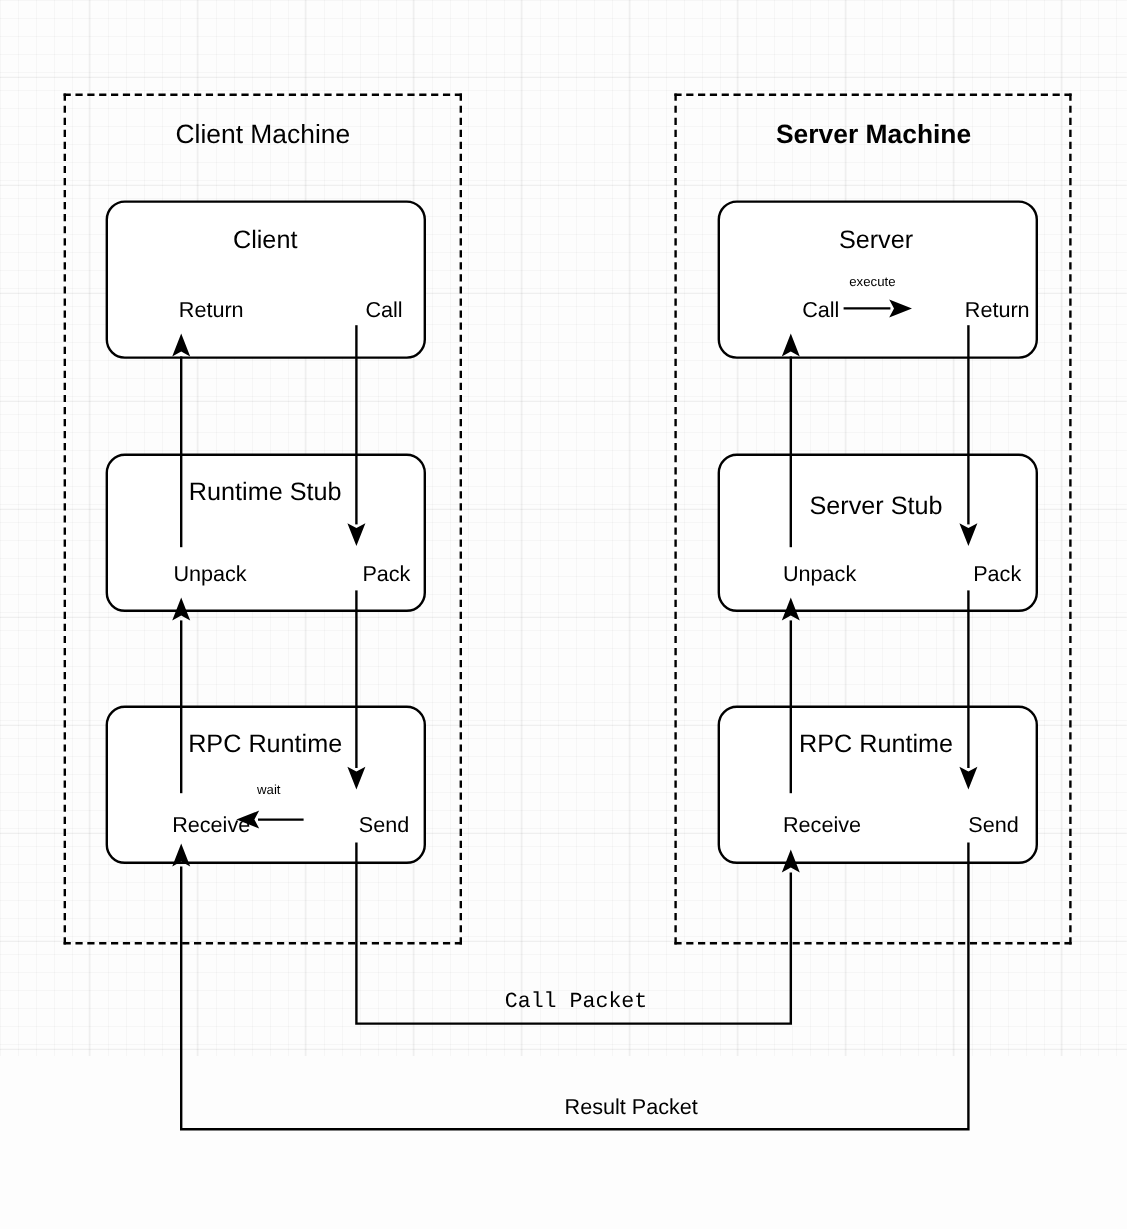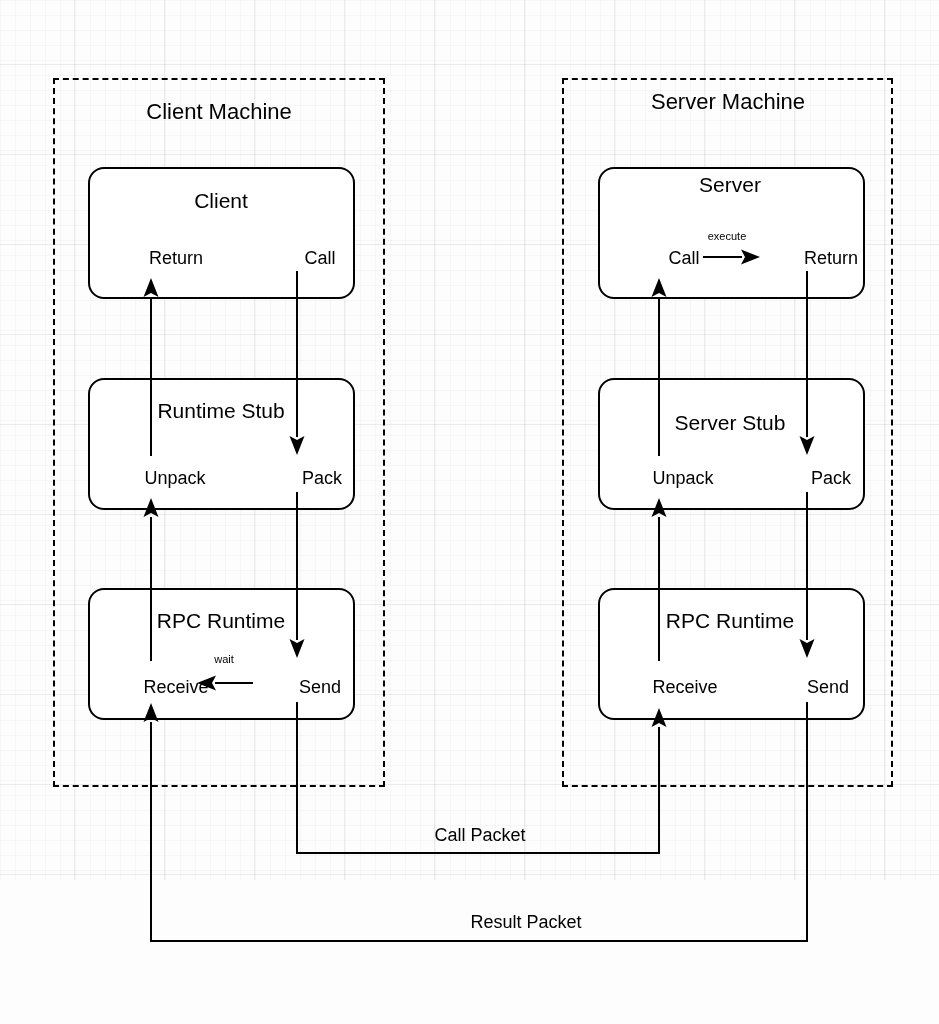--- a/index.html
+++ b/index.html
@@ -80,46 +80,46 @@
 
   <div class="node" style="left:88px; top:167px;"></div>
   <div class="node" style="left:88px; top:378px;"></div>
   <div class="node" style="left:88px; top:588px;"></div>
 
   <div class="node" style="left:598px; top:167px;"></div>
   <div class="node" style="left:598px; top:378px;"></div>
   <div class="node" style="left:598px; top:588px;"></div>
 
   <div class="lbl lbl-machine" style="left:219px; top:112px;">Client Machine</div>
-  <div class="lbl lbl-machine" style="left:728px; top:102px;">Server Machine</div>
+  <div class="lbl lbl-machine" style="left:728px; top:112px;font-weight:bold;">Server Machine</div>
 
   <div class="lbl lbl-node" style="left:221px; top:200px;">Client</div>
   <div class="lbl lbl-node" style="left:221px; top:410px;">Runtime Stub</div>
   <div class="lbl lbl-node" style="left:221px; top:620px;">RPC Runtime</div>
-  <div class="lbl lbl-node" style="left:730px; top:184px;">Server</div>
+  <div class="lbl lbl-node" style="left:730px; top:200px;">Server</div>
   <div class="lbl lbl-node" style="left:730px; top:422px;">Server Stub</div>
   <div class="lbl lbl-node" style="left:730px; top:620px;">RPC Runtime</div>
 
   <div class="lbl lbl-port" style="left:152px; top:258px;">Return</div>
   <div class="lbl lbl-port" style="left:296px; top:258px;">Call</div>
   <div class="lbl lbl-port" style="left:151px; top:478px;">Unpack</div>
   <div class="lbl lbl-port" style="left:298px; top:478px;">Pack</div>
   <div class="lbl lbl-port" style="left:152px; top:687px;">Receive</div>
   <div class="lbl lbl-port" style="left:296px; top:687px;">Send</div>
   <div class="lbl lbl-mini" style="left:224px; top:659px;">wait</div>
 
   <div class="lbl lbl-port" style="left:660px; top:258px;">Call</div>
   <div class="lbl lbl-port" style="left:807px; top:258px;">Return</div>
   <div class="lbl lbl-mini" style="left:727px; top:236px;">execute</div>
   <div class="lbl lbl-port" style="left:659px; top:478px;">Unpack</div>
   <div class="lbl lbl-port" style="left:807px; top:478px;">Pack</div>
   <div class="lbl lbl-port" style="left:661px; top:687px;">Receive</div>
   <div class="lbl lbl-port" style="left:804px; top:687px;">Send</div>
 
-  <div class="lbl lbl-packet" style="left:480px; top:835px;">Call Packet</div>
+  <div class="lbl lbl-packet" style="left:480px; top:835px;font-family:Liberation Mono, monospace;">Call Packet</div>
   <div class="lbl lbl-packet" style="left:480px; top:922px;margin-left:46px;">Result Packet</div>
 
   <svg class="wires" viewBox="0 0 939 1024">
 
     <line x1="297" y1="271" x2="297" y2="437"></line>
     <polygon points="297,455 289.5,436 297,440 304.5,436"></polygon>
 
     <line x1="297" y1="492" x2="297" y2="640"></line>
     <polygon points="297,658 289.5,639 297,643 304.5,639"></polygon>
 

